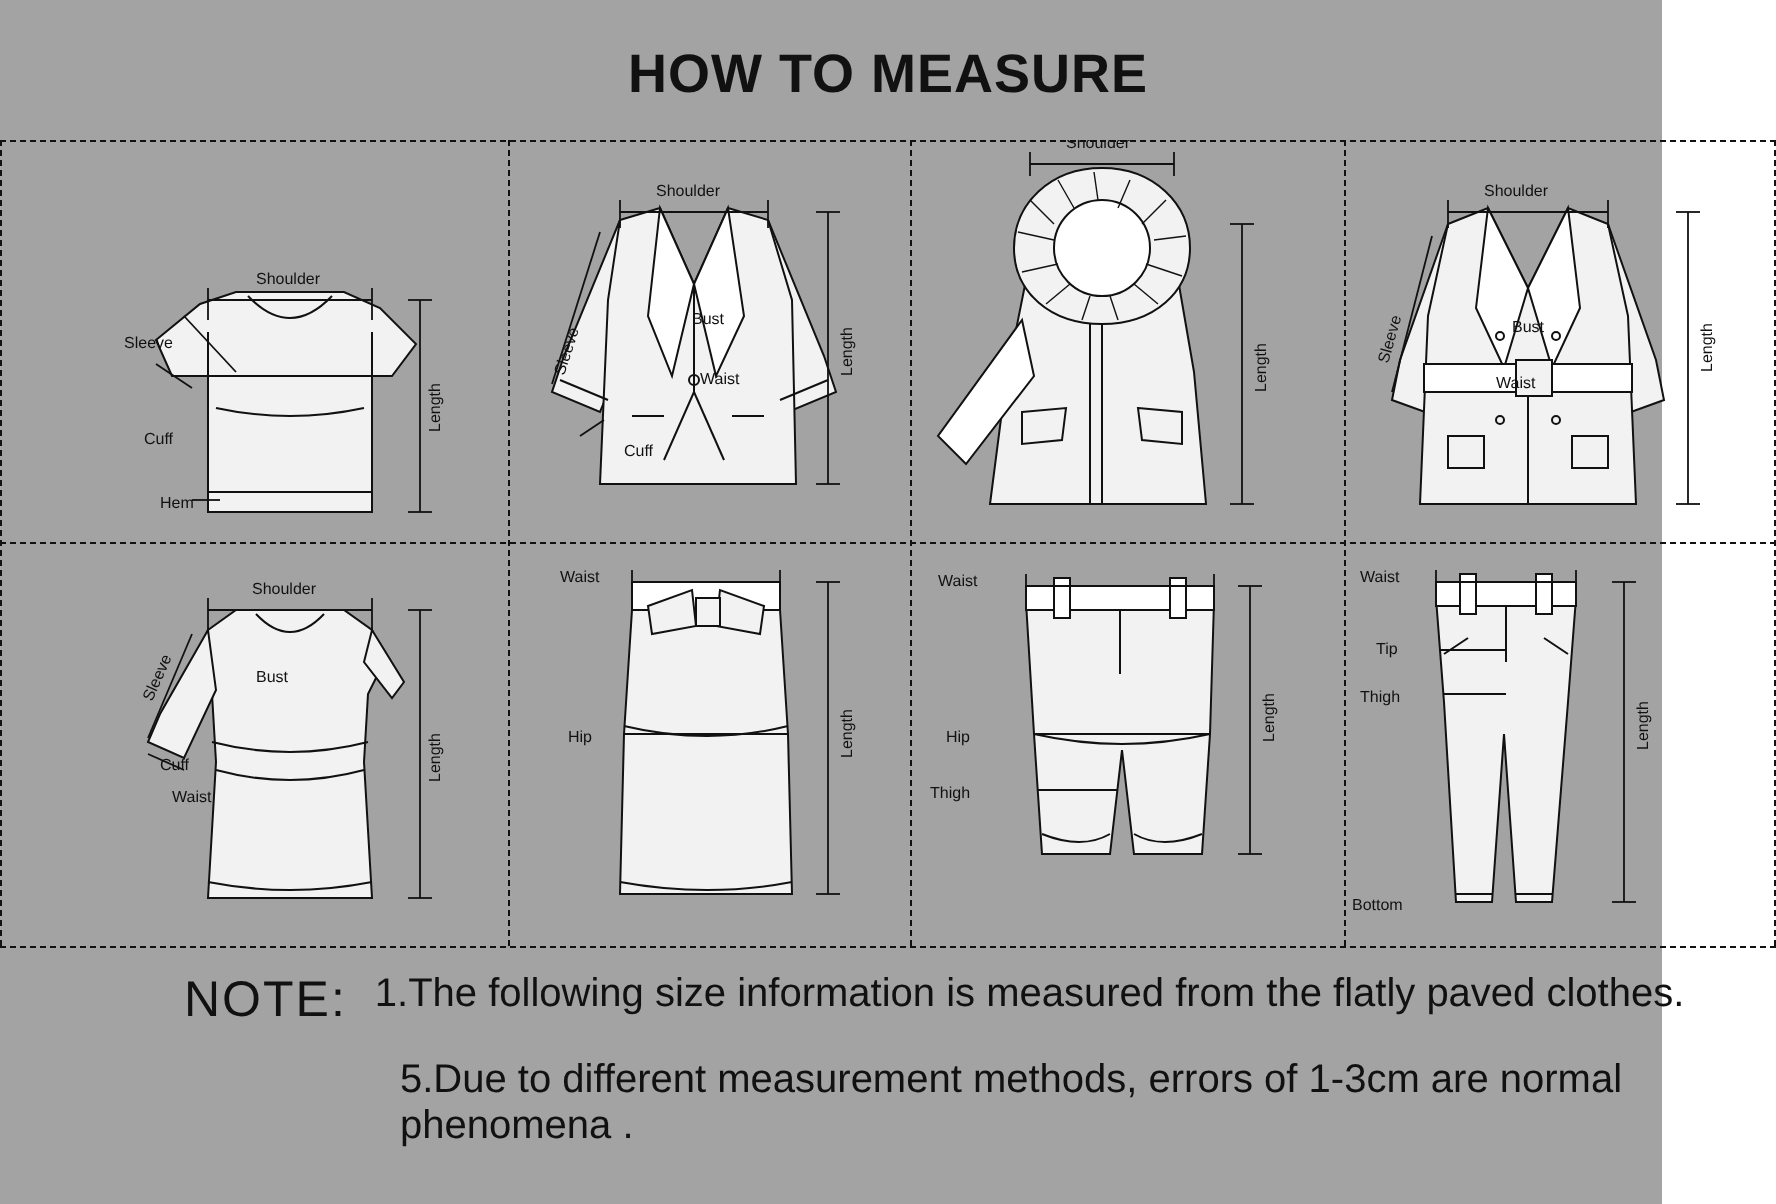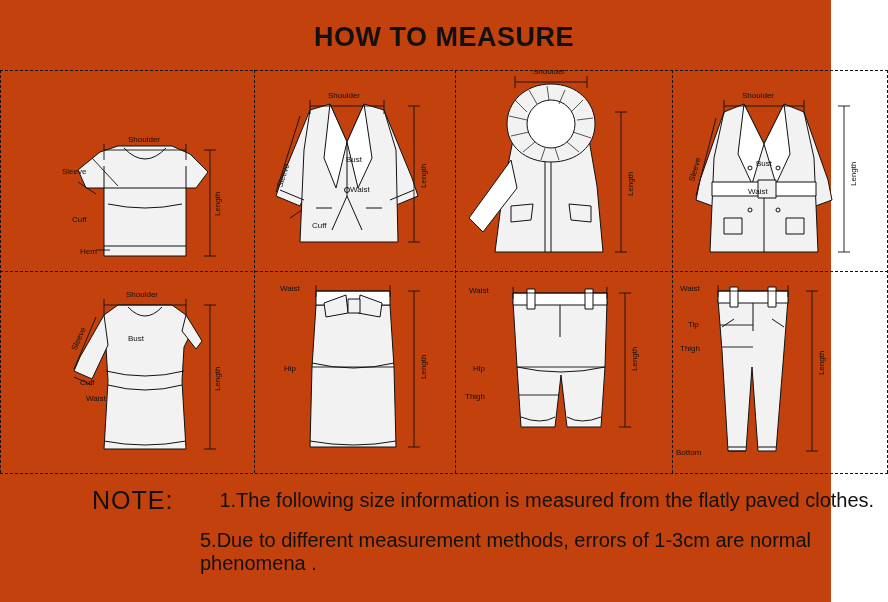--- a/index.html
+++ b/index.html
@@ -11,21 +11,21 @@
     width: 888px;
     height: 602px;
     font-family: "Liberation Sans", sans-serif;
     color: #111111;
     overflow: hidden;
   }
   #page {
     position: relative;
     width: 831px;
     height: 602px;
-    background: #c2410c;
+    background: #a3a3a3;
   }
   #title {
     position: absolute;
     top: 22px;
     left: 0;
     width: 888px;
     text-align: center;
     font-size: 27px;
     font-weight: bold;
     letter-spacing: 0.5px;
@@ -58,22 +58,21 @@
     border-left: 1px dashed #111111;
   }
   #notes {
     position: absolute;
     left: 0;
     top: 486px;
     width: 888px;
   }
   .note-line {
     display: flex;
-    align-items: center;
-    gap: 32px;
+    align-items: flex-start;
   }
   #note-label {
     font-size: 25px;
     letter-spacing: 1px;
     margin-left: 92px;
     margin-right: 14px;
     color: #111111;
   }
   .note-text {
     font-size: 20px;

